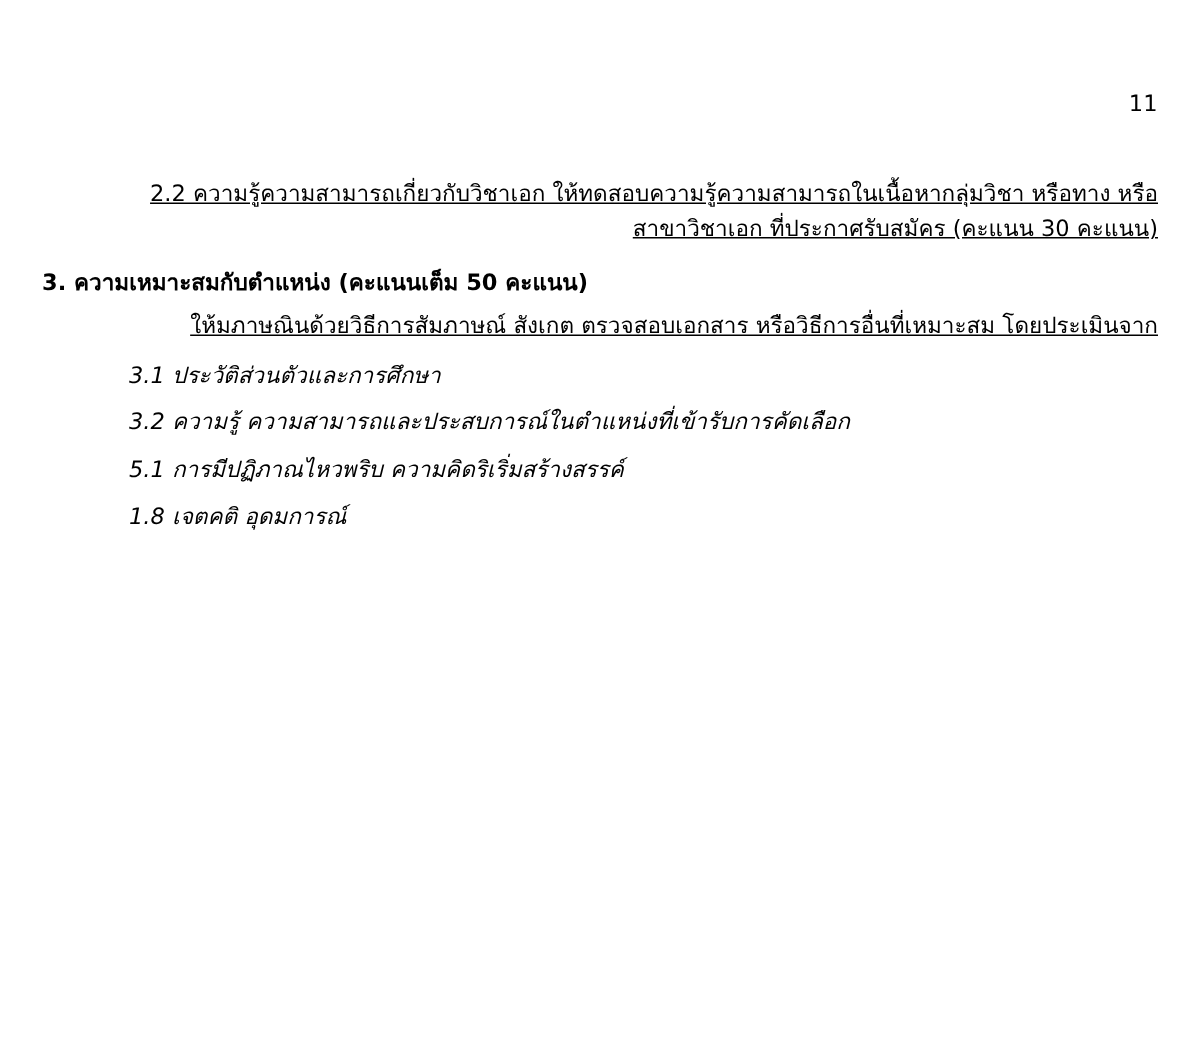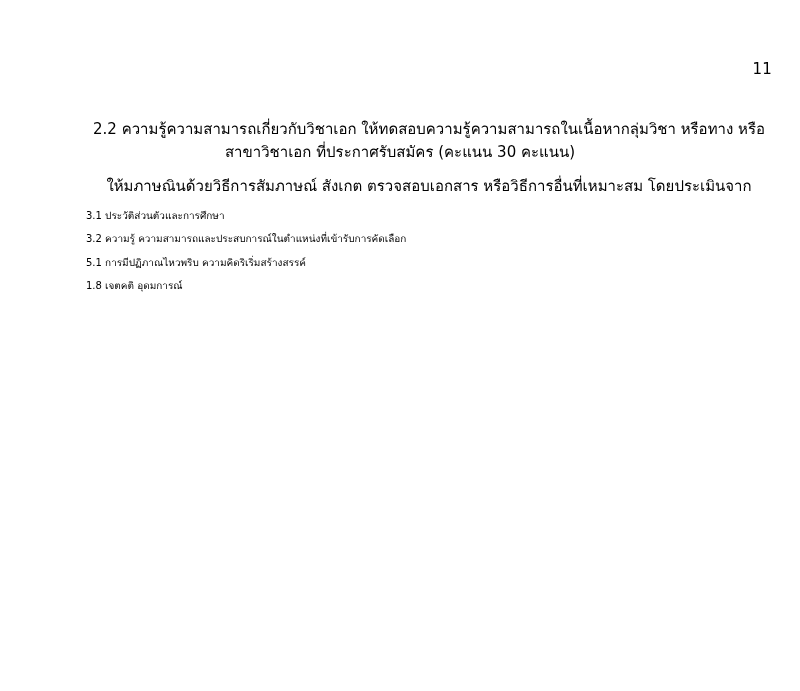--- a/index.html
+++ b/index.html
@@ -28,52 +28,55 @@
     margin-bottom: 0;
     letter-spacing: 0.2px;
   }
   .body-block {
     margin-top: 40px;
   }
   .para {
     font-size: 15px;
     line-height: 1.55;
     margin: 0 0 6px 0;
-    text-align: center;
+    text-align: right;
+    text-decoration: underline;
   }
   .para.indent {
     text-indent: 58px;
   }
   .heading {
     font-size: 15px;
     font-weight: bold;
     line-height: 1.55;
     margin: 2px 0 6px 0;
   }
   .list-item {
-    font-size: 10px;
+    font-size: 15px;
     line-height: 1.55;
     margin: 0 0 8px 0;
     padding-left: 58px;
+    font-style: italic;
   }
   .spacer-sm { height: 4px; }
 </style>
 </head>
 <body>
 
 <div class="page">
 
   <div class="page-number">11</div>
 
   <div class="body-block">
 
     <p class="para indent">2.2 ความรู้ความสามารถเกี่ยวกับวิชาเอก ให้ทดสอบความรู้ความสามารถในเนื้อหากลุ่มวิชา หรือทาง หรือสาขาวิชาเอก ที่ประกาศรับสมัคร (คะแนน 30 คะแนน)</p>
 
     <div class="spacer-sm"></div>
 
+    <p class="heading">3. ความเหมาะสมกับตำแหน่ง (คะแนนเต็ม 50 คะแนน)</p>
 
     <p class="para indent">ให้มภาษณินด้วยวิธีการสัมภาษณ์ สังเกต ตรวจสอบเอกสาร หรือวิธีการอื่นที่เหมาะสม โดยประเมินจาก</p>
 
     <div class="spacer-sm"></div>
 
     <p class="list-item">3.1 ประวัติส่วนตัวและการศึกษา</p>
 
     <p class="list-item">3.2 ความรู้ ความสามารถและประสบการณ์ในตำแหน่งที่เข้ารับการคัดเลือก</p>
 
     <p class="list-item">5.1 การมีปฏิภาณไหวพริบ ความคิดริเริ่มสร้างสรรค์</p>

